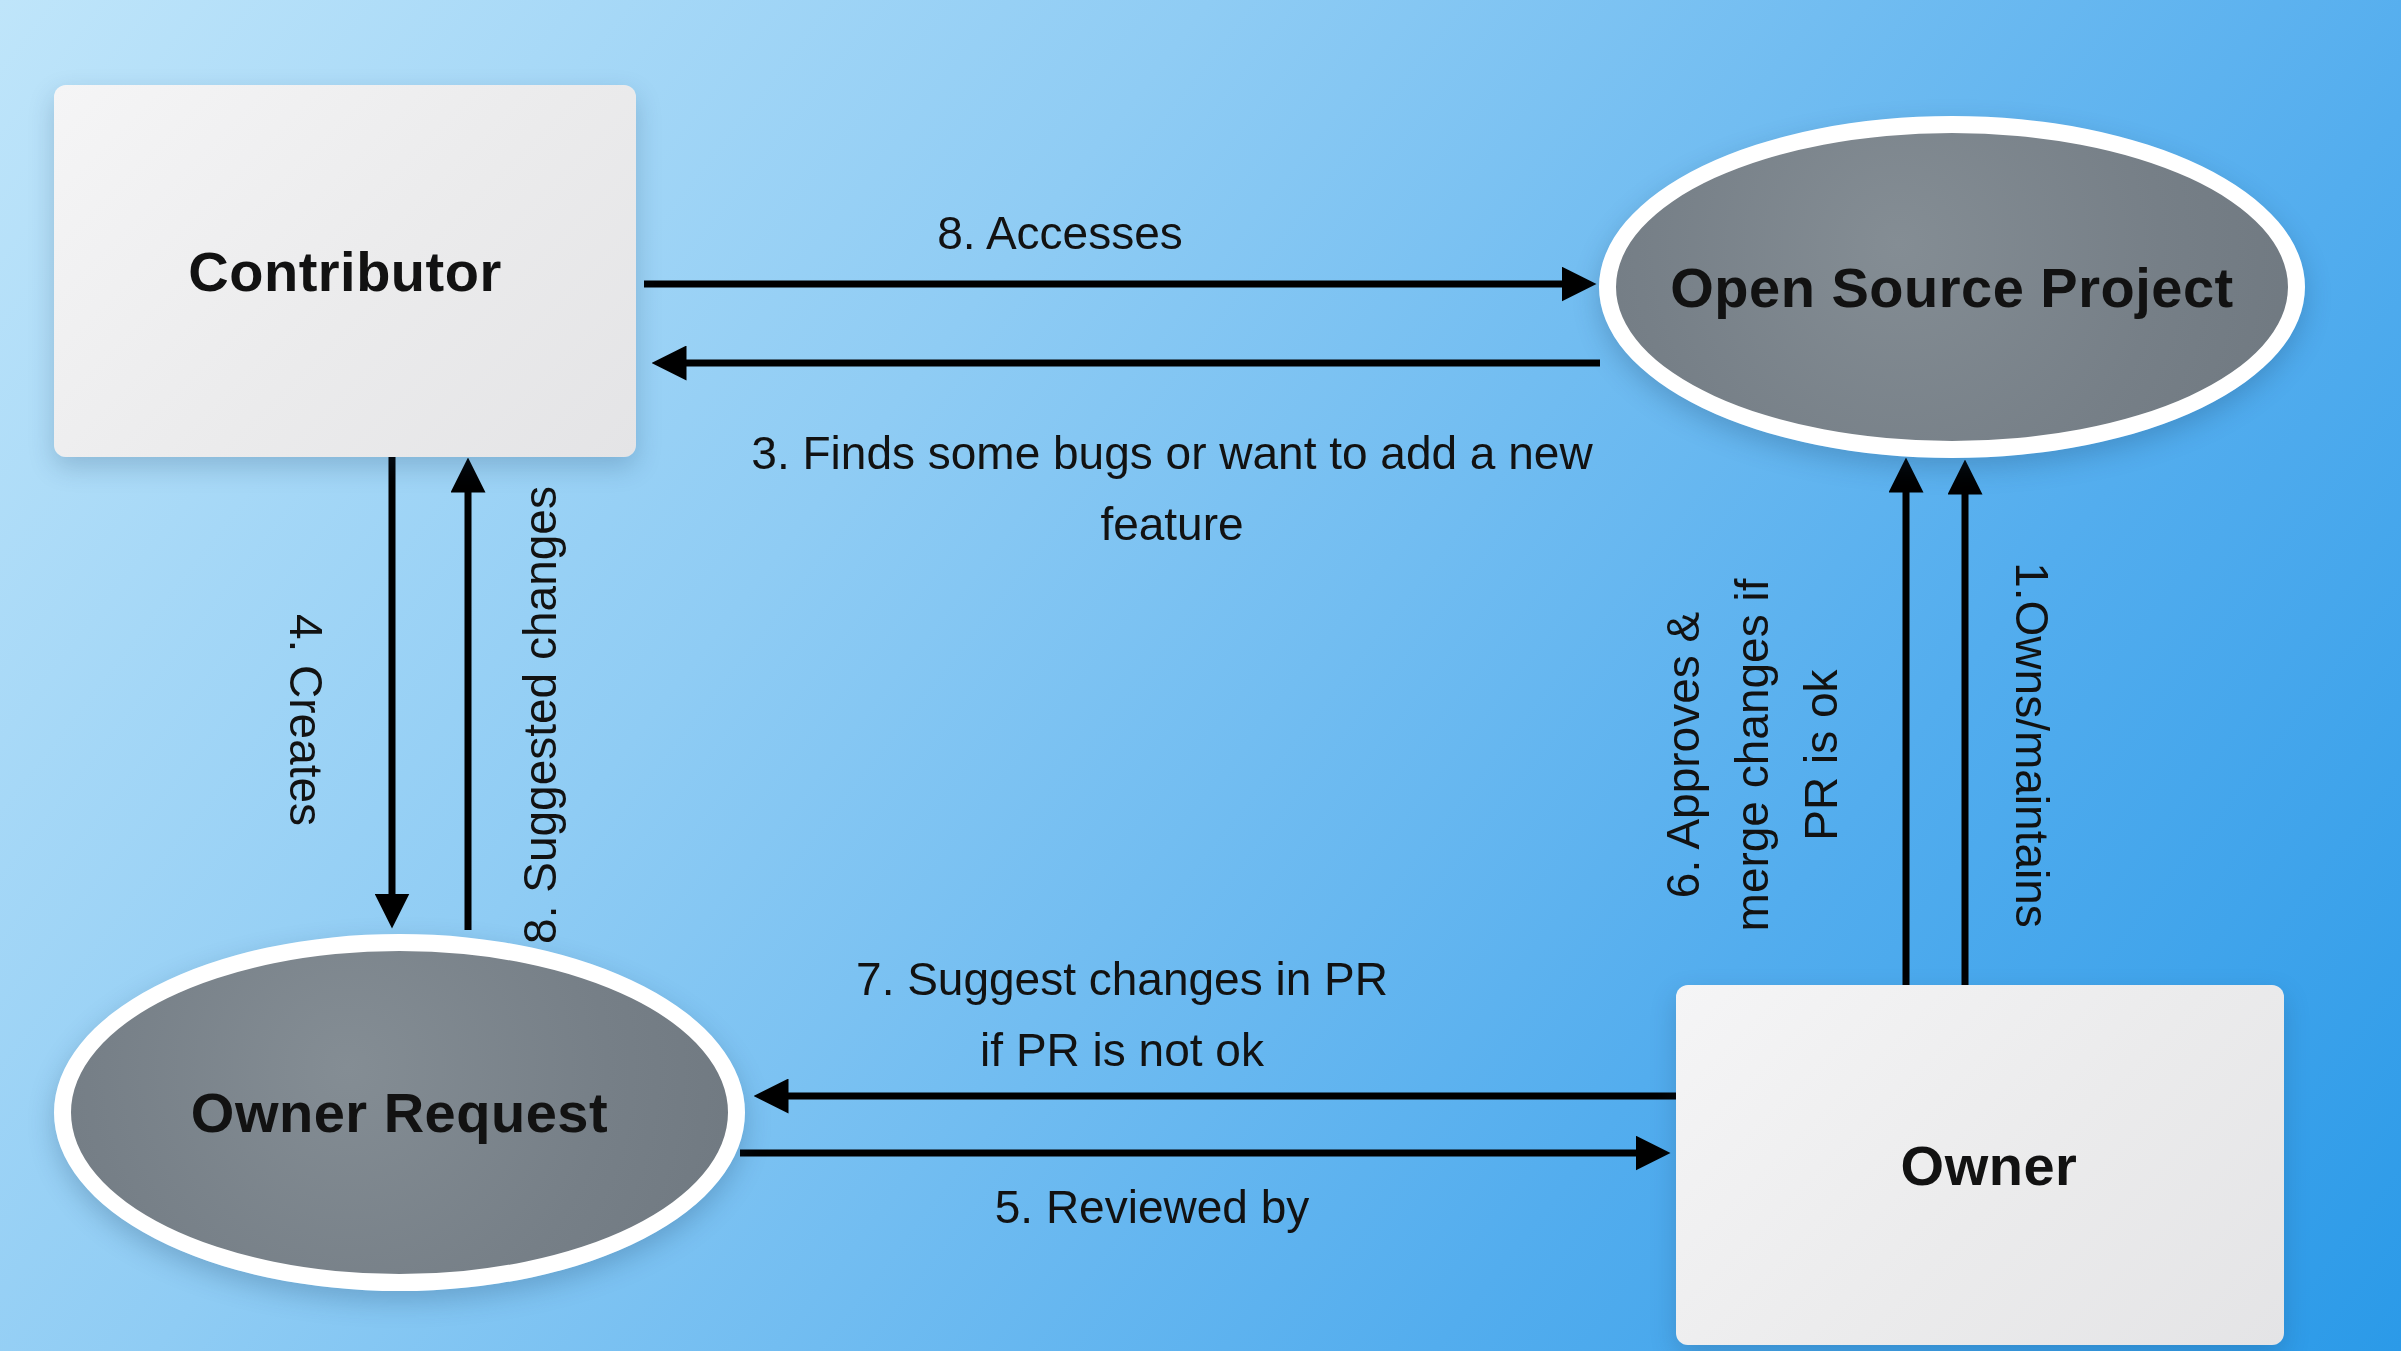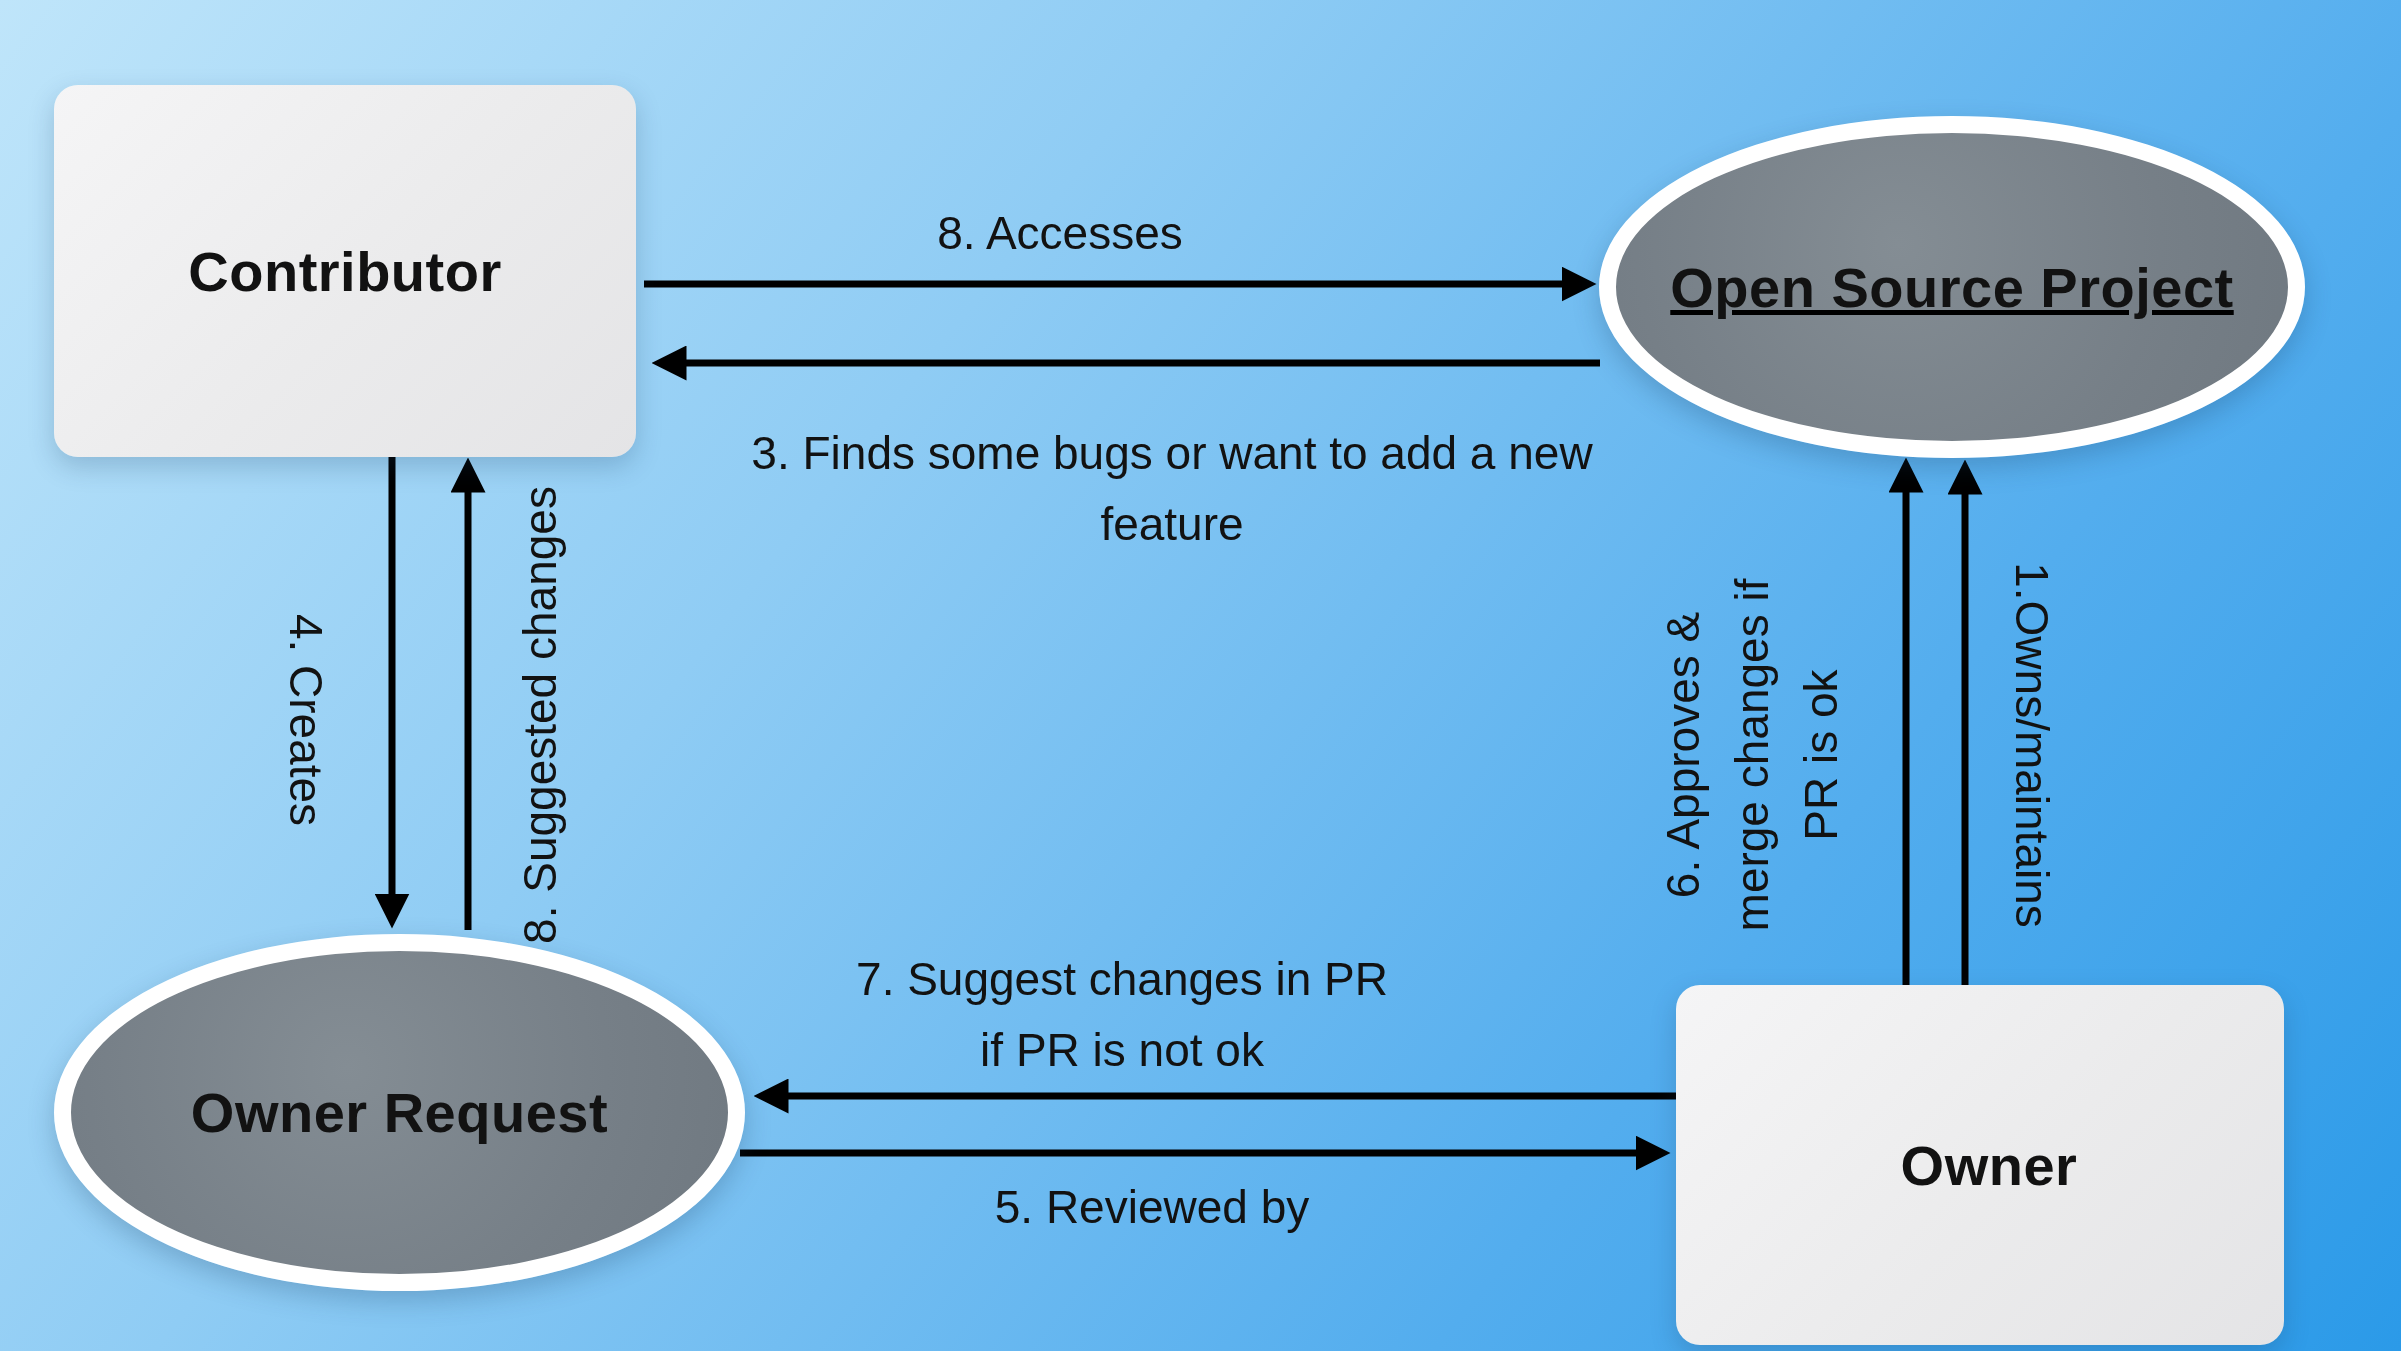--- a/index.html
+++ b/index.html
@@ -30,33 +30,33 @@
     text-align: center;
   }
   .node-label {
     font-weight: 700;
     font-size: 56px;
     color: #121212;
     letter-spacing: 0.5px;
   }
   .shape-rect {
     background: linear-gradient(135deg, #f5f5f6 0%, #ebebec 55%, #e4e4e6 100%);
-    border-radius: 24px;
+    border-radius: 12px;
     box-shadow: 0 10px 26px rgba(25, 60, 95, 0.22);
   }
   .shape-ellipse {
     background: radial-gradient(circle at 42% 36%, #848d94 0%, #767f87 60%, #6f7880 100%);
     border: 17px solid #ffffff;
     border-radius: 50%;
     box-shadow: 0 10px 26px rgba(25, 60, 95, 0.25);
     box-sizing: border-box;
   }
 
   #node-contributor { left: 54px;  top: 85px;  width: 582px; height: 372px; }
-  #node-osp         { left: 1599px; top: 116px; width: 706px; height: 342px; text-decoration: underline; }
+  #node-osp         { left: 1599px; top: 116px; width: 706px; height: 342px; }
   #node-pr          { left: 54px;  top: 934px; width: 691px; height: 357px; }
   #node-owner       { left: 1676px; top: 985px; width: 590px; height: 360px; padding-left: 18px; }
 
   .edge-label {
     position: absolute;
     font-size: 46px;
     color: #121212;
     white-space: nowrap;
   }
   .edge-label.multiline {

